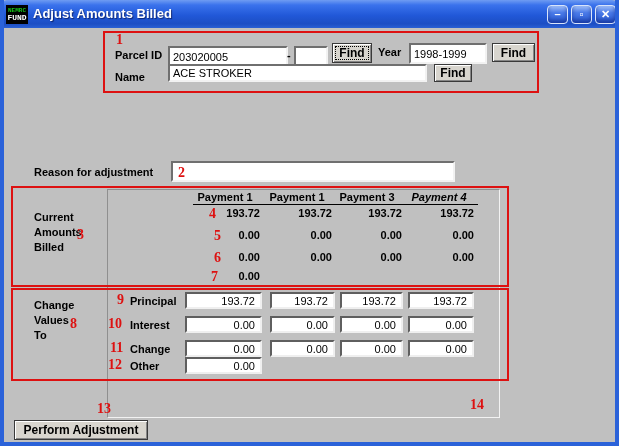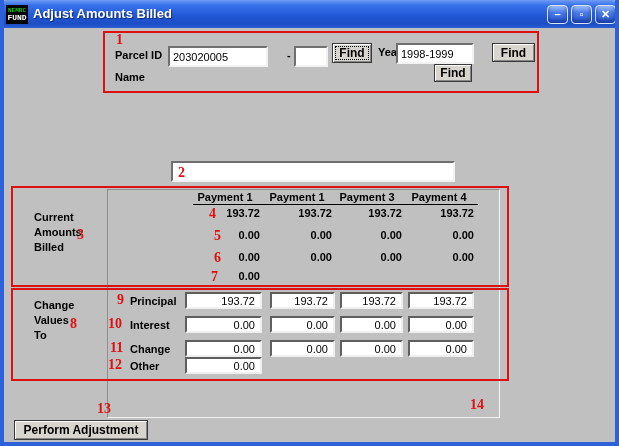--- a/index.html
+++ b/index.html
@@ -87,52 +87,54 @@
       </div>
     <div class="winbtn" style="left:595px;">
         <span>✕</span>
       </div>
   </div>
 
   <div class="redbox" style="left:99px;top:31px;width:436px;height:62px;"></div>
   <span class="ann" style="left:112px;top:33px;">1</span>
 
   <span class="lbl" style="left:111px;top:49px;">Parcel ID</span>
-  <input class="field" style="left: 164px; top: 46px; width: 100px; height: 21px;" value="203020005">
+  <input class="field" style="left: 164px; top: 46px; width: 120px; height: 21px;" value="203020005">
   <span class="lbl" style="left:283px;top:49px;">-</span>
   <input class="field" style="left: 290px; top: 46px; width: 34px; height: 21px;" value="">
   <button class="btn3d focusdots" style="left:328px;top:43px;width:40px;height:20px;">
       <span>Find</span>
     </button>
   <span class="lbl" style="left:374px;top:46px;">Year</span>
-  <input class="field" style="left: 392px; top: 43px; width: 78px; height: 21px;" value="1998-1999">
+  <input class="field" style="left: 405px; top: 43px; width: 78px; height: 21px;" value="1998-1999">
   <button class="btn3d" style="left:488px;top:43px;width:43px;height:19px;">
       <span>Find</span>
     </button>
 
   <span class="lbl" style="left:111px;top:71px;">Name</span>
+  <input class="field" style="left: 164px; top: 64px; width: 259px; height: 18px;" value="ACE STROKER">
   <button class="btn3d" style="left:430px;top:64px;width:38px;height:18px;">
       <span>Find</span>
     </button>
 
+  <span class="lbl" style="left:30px;top:166px;">Reason for adjustment</span>
   <input class="field" style="left: 167px; top: 161px; width: 284px; height: 21px;" value="">
   <span class="ann" style="left:174px;top:166px;">2</span>
 
   <div id="panel"></div>
 
   <div class="redbox" style="left:7px;top:186px;width:498px;height:101px;"></div>
   <span class="lbl" style="left:30px;top:211px;">Current</span>
   <span class="lbl" style="left:30px;top:226px;">Amounts</span>
   <span class="lbl" style="left:30px;top:241px;">Billed</span>
   <span class="ann" style="left:73px;top:228px;">3</span>
 
   <span class="cam-head" style="left:184px;top:191px;">Payment 1</span>
   <span class="cam-head" style="left:256px;top:191px;">Payment 1</span>
   <span class="cam-head" style="left:326px;top:191px;">Payment 3</span>
-  <span class="cam-head" style="left:398px;top:191px;">Payment 4</span>
+  <span class="cam-head" style="left:398px;top:191px;font-style:italic;">Payment 4</span>
   <div style="position:absolute;left:189px;top:204px;width:285px;height:1px;background:#000;"></div>
 
   <span class="ann" style="left:205px;top:207px;">4</span>
   <span class="cam-cell" style="left:186px;top:207px;">193.72</span>
   <span class="cam-cell" style="left:258px;top:207px;">193.72</span>
   <span class="cam-cell" style="left:328px;top:207px;">193.72</span>
   <span class="cam-cell" style="left:400px;top:207px;">193.72</span>
 
   <span class="ann" style="left:210px;top:229px;">5</span>
   <span class="cam-cell" style="left:186px;top:229px;">0.00</span>

